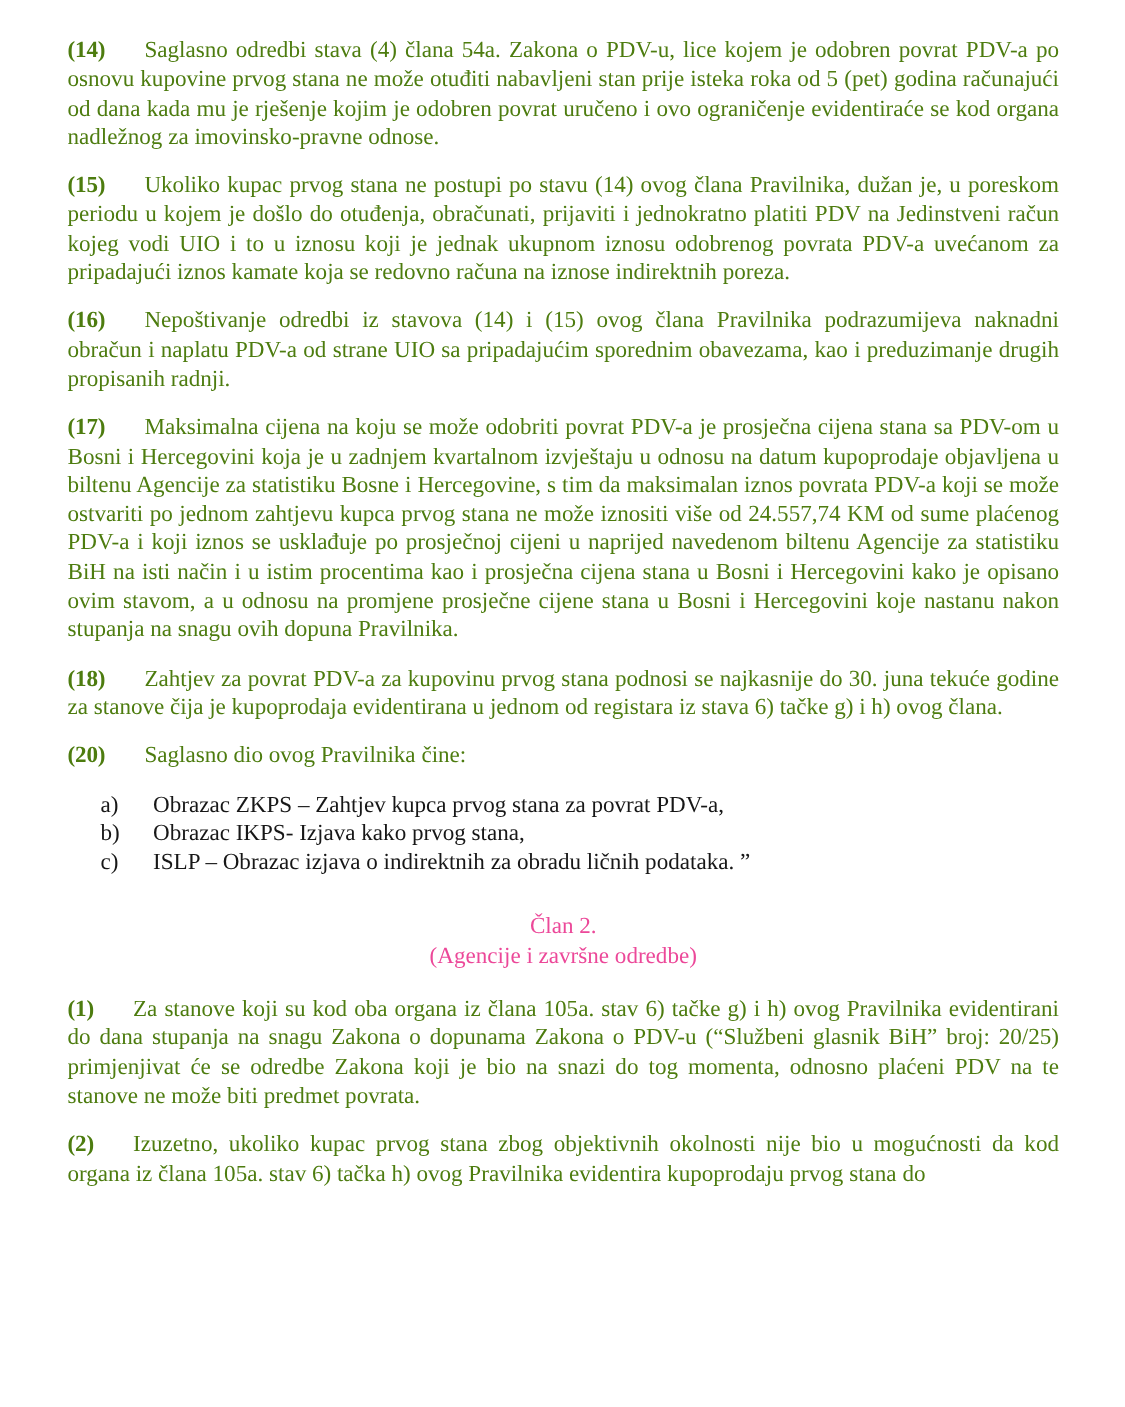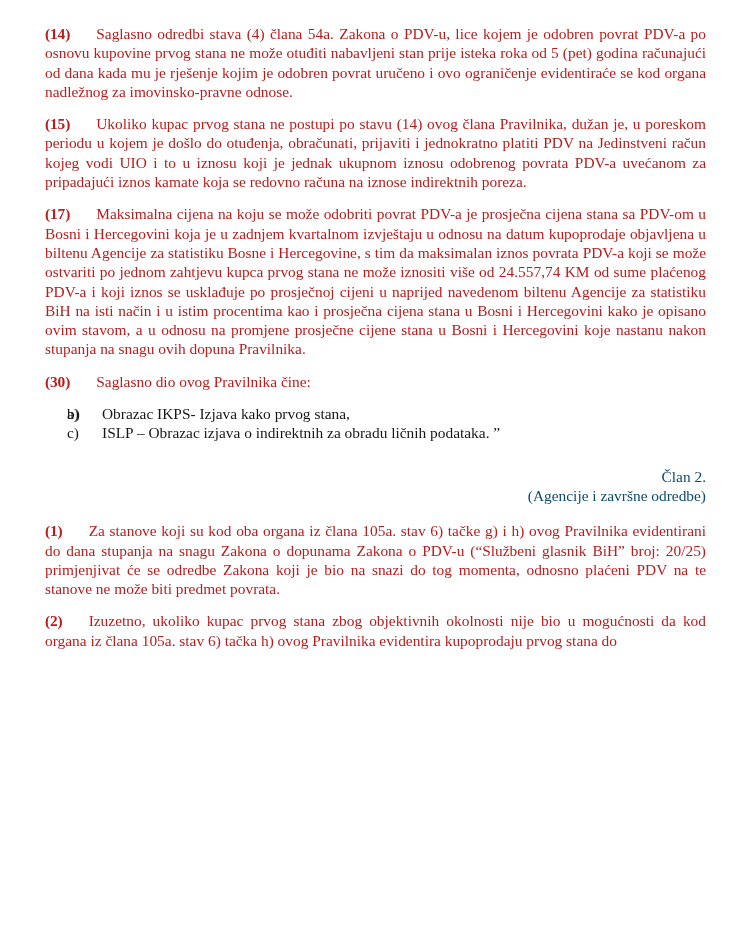--- a/index.html
+++ b/index.html
@@ -25,21 +25,21 @@
     left: 45px;
     top: 24px;
     width: 661px;
   }
   p.para {
     margin: 0 0 13px 0;
     font-size: 15.4px;
     line-height: 19.3px;
     text-align: justify;
     text-justify: inter-word;
-    color: #b91c1c;
+    color: #4d7c0f;
     -webkit-font-smoothing: none;
   }
   p.para:last-child {
     margin-bottom: 0;
     font-family: Liberation Serif, serif;
   }
   .pnum {
     font-weight: bold;
     letter-spacing: -0.1px;
   }
@@ -70,46 +70,47 @@
     width: 34px;
     text-align: left;
   }
   .heading-block {
     margin: 24px 0 16px 0;
     text-align: center;
   }
   .heading-line {
     font-size: 15.4px;
     line-height: 19.3px;
-    color: #0c4a6e;
-    text-align: right;
+    color: #ec4899;
   }
   .tight {
     margin-bottom: 0;
   }
 </style>
 </head>
 <body>
 
 <div class="page">
   <div class="text-column">
 
     <p class="para"><span class="pnum">(14)</span><span class="gap"></span><span>Saglasno odredbi stava (4) člana 54a. Zakona o PDV-u, lice kojem je odobren povrat PDV-a po osnovu kupovine prvog stana ne može otuđiti nabavljeni stan prije isteka roka od  5 (pet) godina računajući od dana kada mu je rješenje kojim je odobren povrat uručeno i ovo ograničenje evidentiraće se  kod organa nadležnog za imovinsko-pravne odnose.</span></p>
 
     <p class="para"><span class="pnum">(15)</span><span class="gap"></span><span>Ukoliko kupac prvog stana ne postupi po stavu (14) ovog člana Pravilnika, dužan je, u poreskom periodu u kojem je došlo do otuđenja, obračunati, prijaviti i jednokratno platiti PDV na Jedinstveni račun kojeg vodi UIO i to u iznosu koji je jednak ukupnom iznosu odobrenog povrata PDV-a uvećanom za pripadajući iznos kamate koja se redovno računa na iznose indirektnih poreza.</span></p>
 
+    <p class="para"><span class="pnum">(16)</span><span class="gap"></span><span>Nepoštivanje odredbi iz stavova (14) i (15) ovog člana Pravilnika podrazumijeva naknadni obračun i naplatu PDV-a   od strane UIO sa pripadajućim sporednim obavezama, kao i preduzimanje drugih propisanih radnji.</span></p>
 
     <p class="para"><span class="pnum">(17)</span><span class="gap"></span><span>Maksimalna cijena na koju se može odobriti povrat PDV-a je prosječna cijena stana sa PDV-om u Bosni i Hercegovini koja je u zadnjem kvartalnom izvještaju u odnosu na datum kupoprodaje objavljena u biltenu Agencije za statistiku Bosne i Hercegovine, s tim da maksimalan iznos povrata PDV-a koji se može ostvariti po jednom zahtjevu kupca prvog stana ne može iznositi više od 24.557,74 KM od sume plaćenog PDV-a i koji iznos se usklađuje po prosječnoj cijeni u naprijed navedenom biltenu Agencije za statistiku BiH na isti način i u istim procentima kao i prosječna cijena stana u Bosni i Hercegovini kako je opisano ovim stavom, a u odnosu na promjene prosječne cijene stana u Bosni i Hercegovini koje nastanu nakon stupanja na snagu ovih dopuna Pravilnika.</span></p>
 
+    <p class="para"><span class="pnum">(18)</span><span class="gap"></span><span>Zahtjev za povrat PDV-a za kupovinu prvog stana podnosi se najkasnije do 30. juna tekuće godine za stanove čija je kupoprodaja evidentirana u jednom od registara iz stava 6) tačke g) i h) ovog člana.</span></p>
 
 
-    <p class="para para-intro"><span class="pnum">(30)</span><span class="gap"></span><span>Saglasno dio ovog Pravilnika čine:</span></p>
+    <p class="para para-intro"><span class="pnum">(20)</span><span class="gap"></span><span>Saglasno dio ovog Pravilnika čine:</span></p>
 
     <ol class="sublist">
-      <li><span class="marker">a)</span></li>
+      <li><span class="marker">a)</span><span>Obrazac ZKPS – Zahtjev kupca prvog stana za povrat PDV-a,</span></li>
       <li><span class="marker">b)</span><span>Obrazac IKPS- Izjava kako prvog stana,</span></li>
       <li><span class="marker">c)</span><span>ISLP – Obrazac izjava o indirektnih za obradu ličnih podataka. ”</span></li>
     </ol>
 
     <div class="heading-block">
       <div class="heading-line">Član 2.</div>
       <div class="heading-line">(Agencije i završne odredbe)</div>
     </div>
 
     <p class="para tight"><span class="pnum">(1)</span><span class="gap"></span><span>Za stanove koji su kod oba organa iz člana 105a. stav 6) tačke g) i h) ovog Pravilnika evidentirani do dana stupanja na snagu Zakona o dopunama Zakona o PDV-u (“Službeni glasnik BiH” broj: 20/25) primjenjivat će se odredbe Zakona koji je bio na snazi do tog momenta, odnosno plaćeni PDV na te stanove ne može biti predmet povrata.</span></p>

